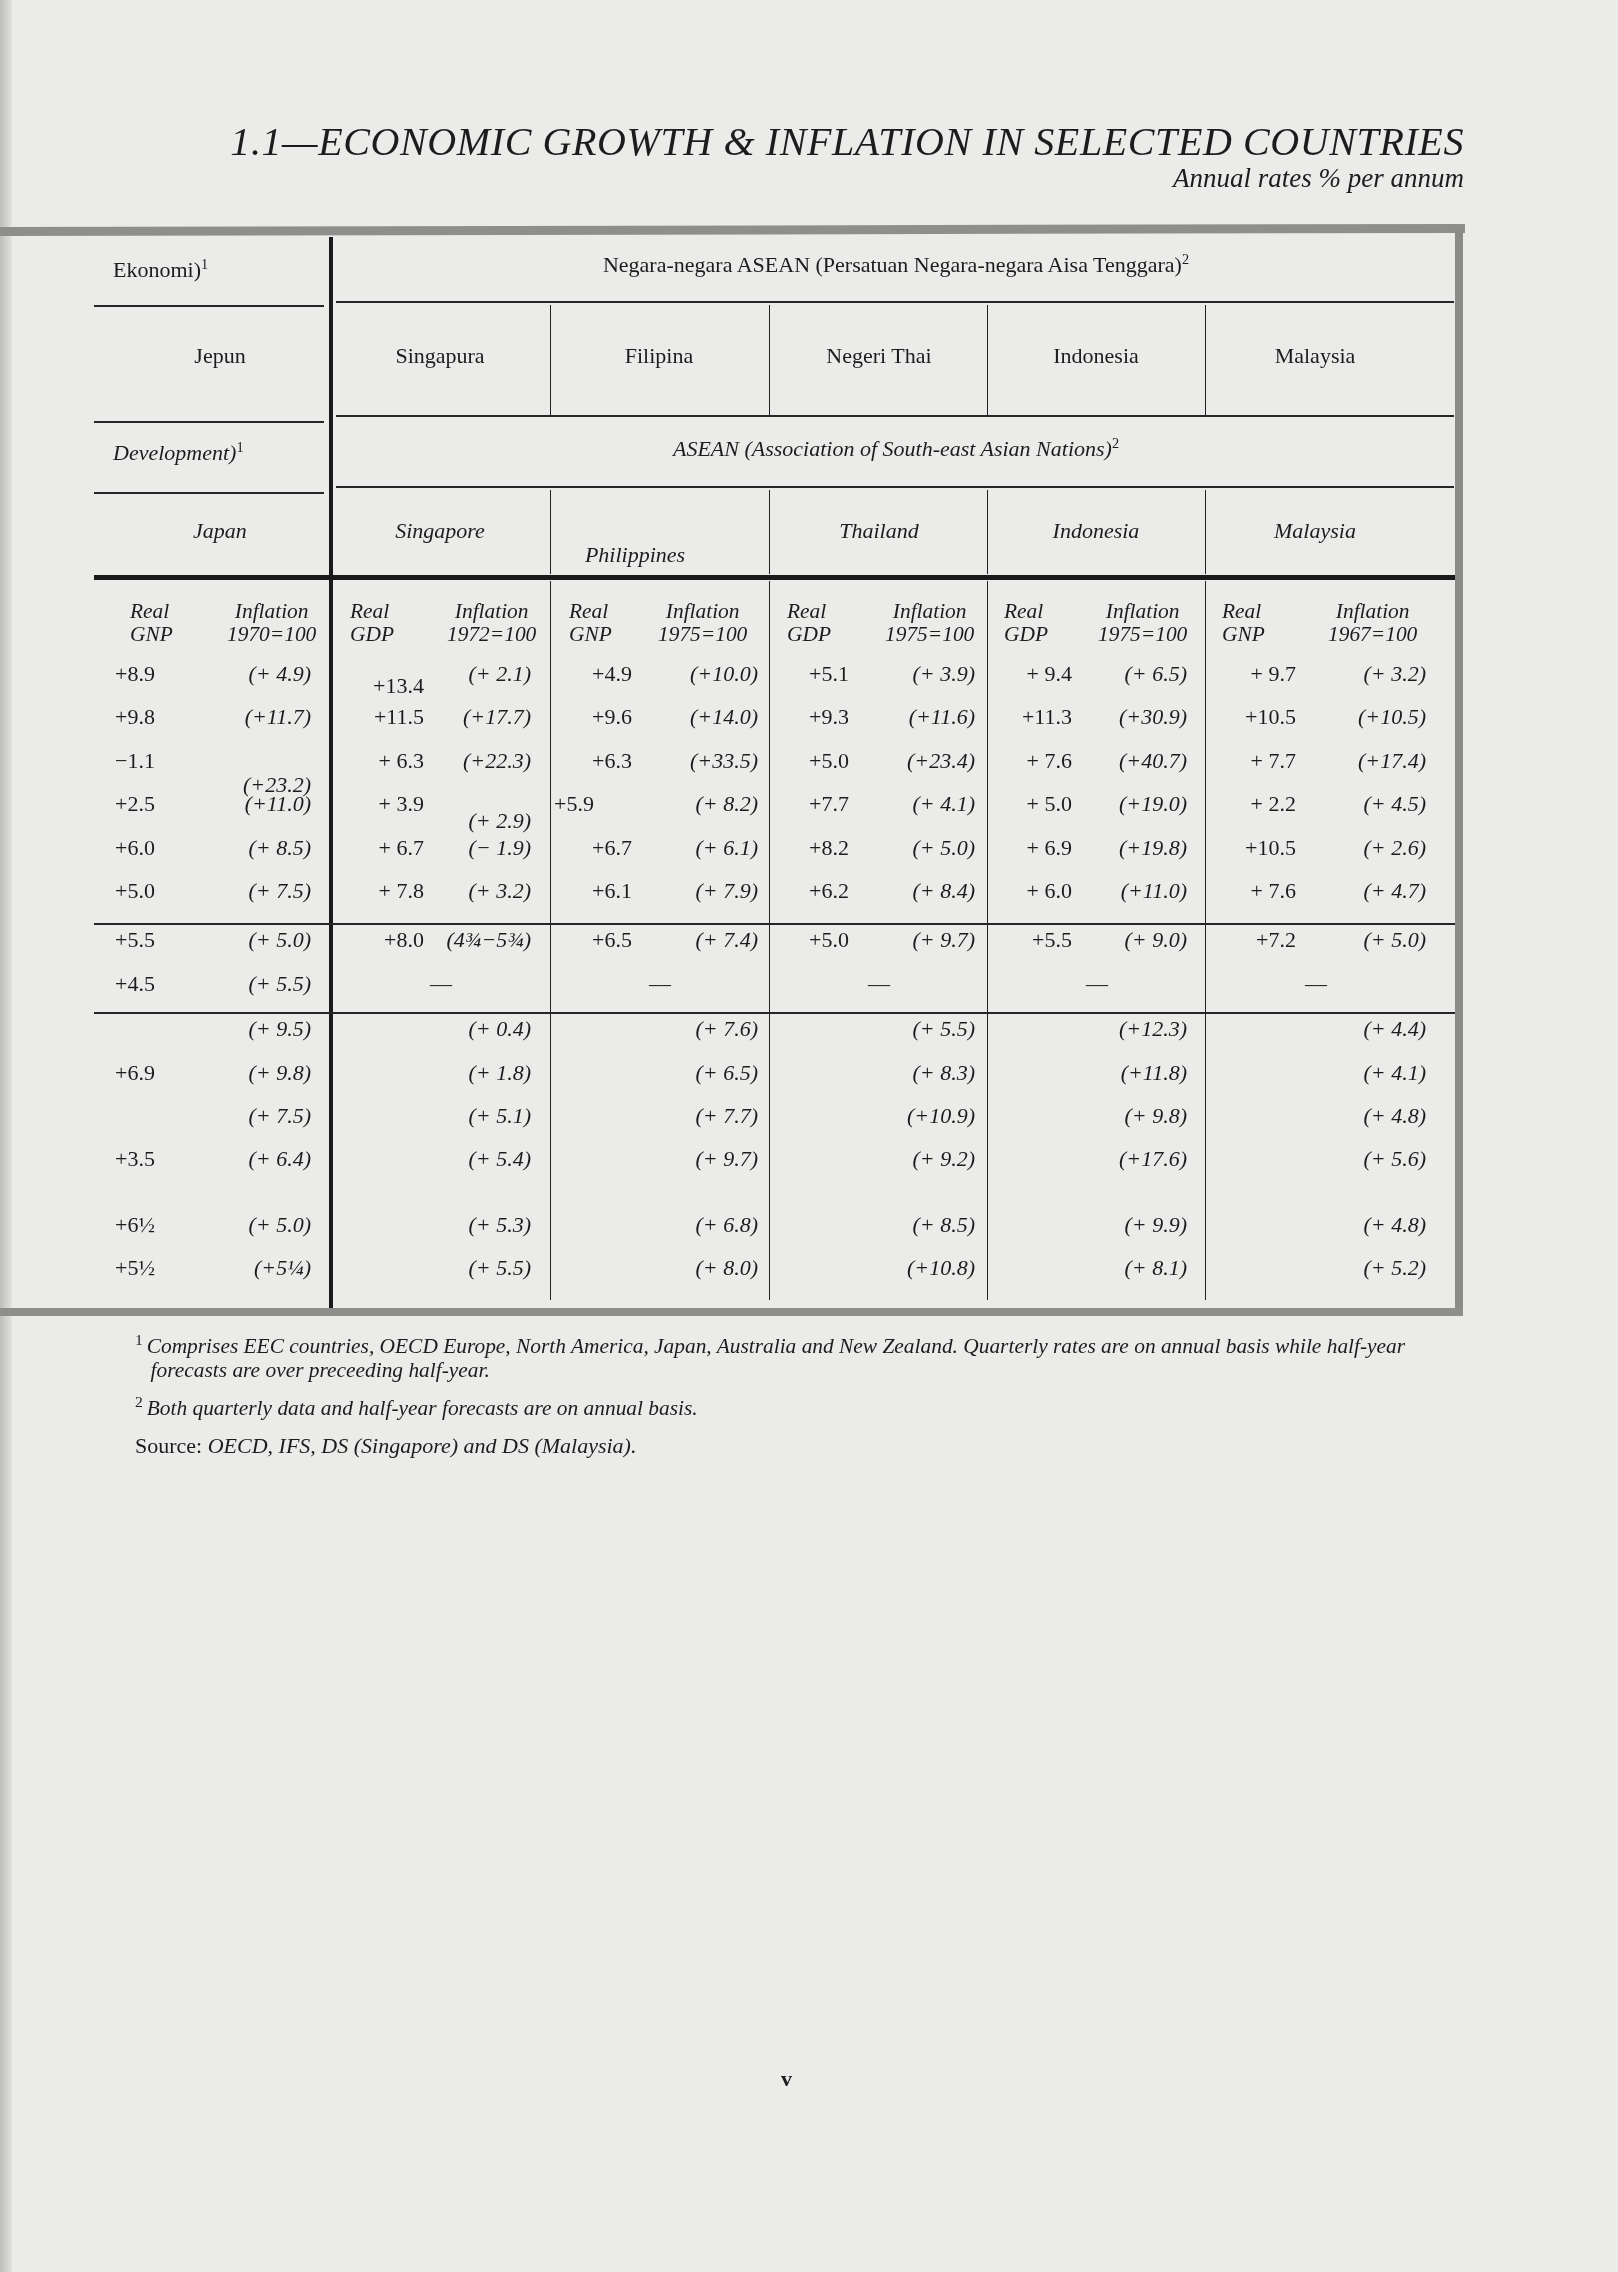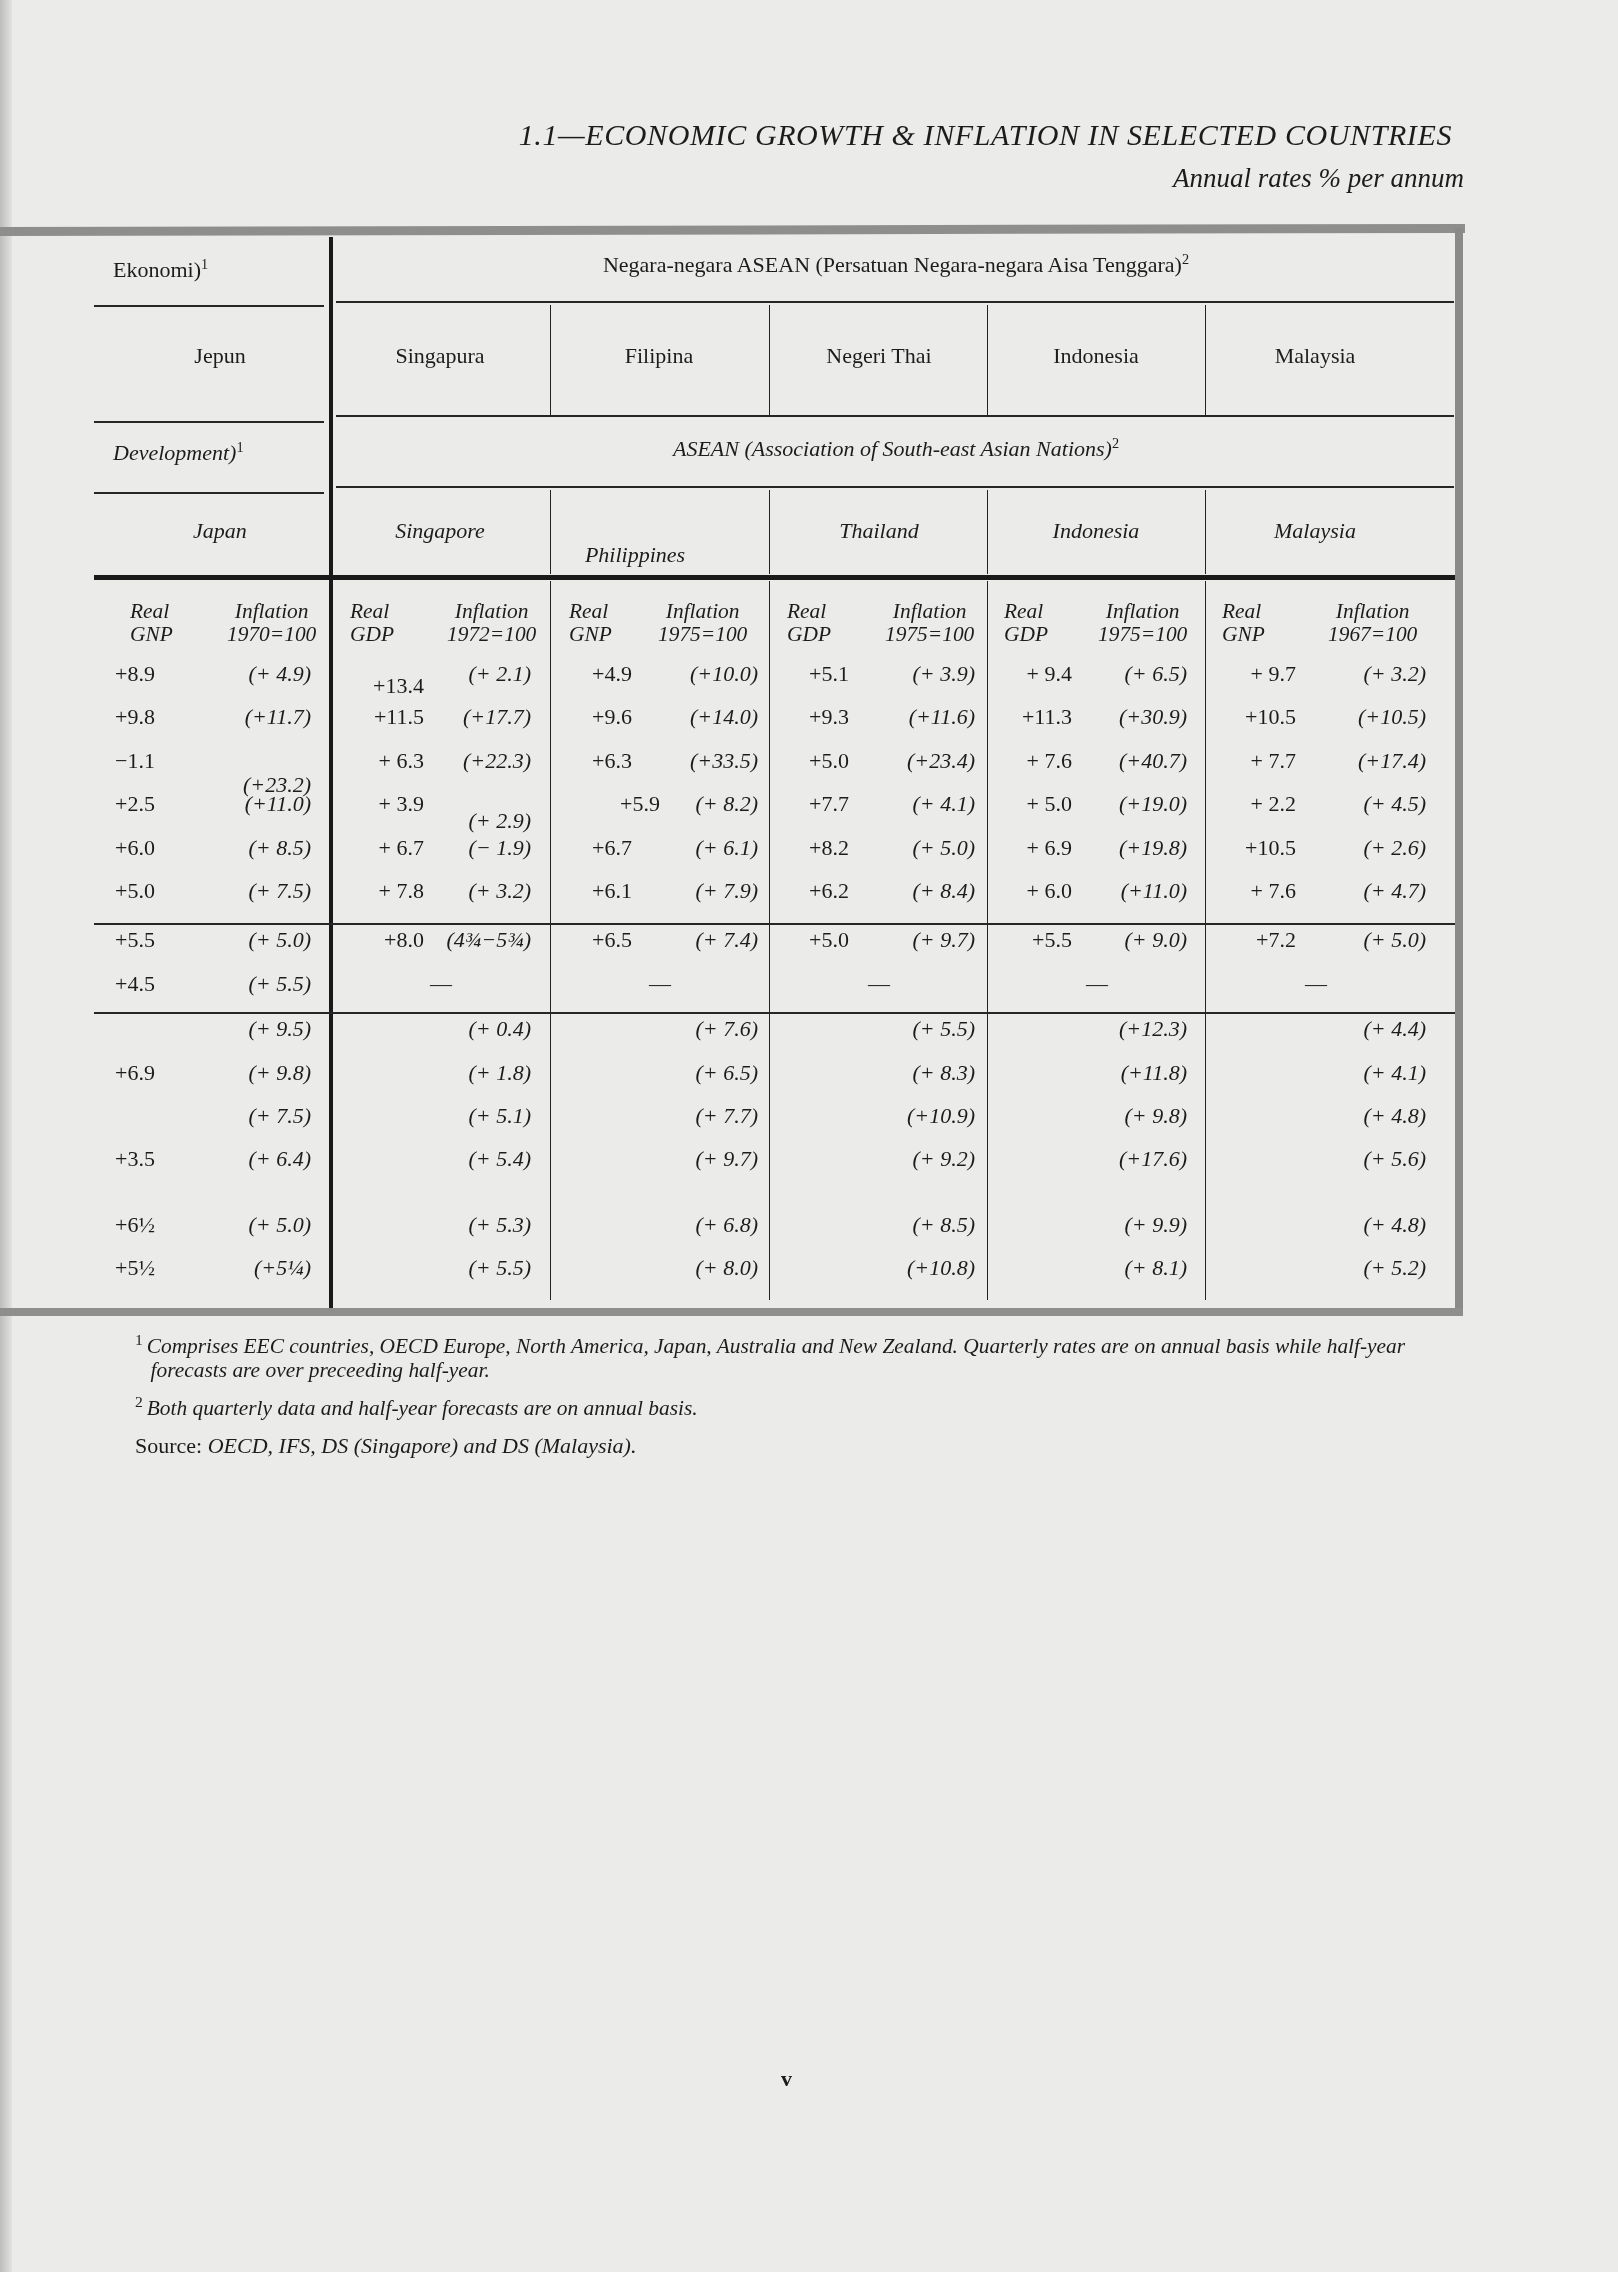--- a/index.html
+++ b/index.html
@@ -8,22 +8,22 @@
     background: #ebebea;
     position: relative; overflow: hidden;
     font-family: "Liberation Serif", "DejaVu Serif", serif;
     color: #1c1c1c;
   }
   .spine {
     position: absolute; left: 0; top: 0; width: 11.7px; height: 2273px;
     background: linear-gradient(to right, #bdbdbb, #e2e2e0);
   }
   .title {
-    position: absolute; right: 166px; top: 118px;
-    font-size: 30px; font-style: italic; letter-spacing: 0.6px;
+    position: absolute; right: 154px; top: 118px;
+    font-size: 40px; font-style: italic; letter-spacing: 0.6px;
     white-space: nowrap;
   }
   .subtitle {
     position: absolute; right: 154px; top: 163px;
     font-size: 27px; font-style: italic; white-space: nowrap;
   }
   
   .frame-top {
     position: absolute; left: 0; top: 227px; width: 1465px; height: 9px;
     background: #8e8e8c; transform: rotate(-0.12deg); transform-origin: left;
@@ -227,21 +227,21 @@
     <div class="num" style="right:769px; top:748px;">+5.0</div>
     <div class="num infl" style="right:643px; top:748px;">(+23.4)</div>
     <div class="num" style="right:546px; top:748px;">+ 7.6</div>
     <div class="num infl" style="right:431px; top:748px;">(+40.7)</div>
     <div class="num" style="right:322px; top:748px;">+ 7.7</div>
     <div class="num infl" style="right:192px; top:748px;">(+17.4)</div>
     <div class="num" style="right:1463px; top:791px;">+2.5</div>
     <div class="num infl" style="right:1307px; top:791px;">(+11.0)</div>
     <div class="num" style="right:1194px; top:791px;">+ 3.9</div>
     <div class="num infl" style="right:1087px; top:808px;">(+ 2.9)</div>
-    <div class="num" style="right:958px; top:791px;margin-left:30px;">+5.9</div>
+    <div class="num" style="right:1024px; top:791px;margin-left:30px;">+5.9</div>
     <div class="num infl" style="right:860px; top:791px;">(+ 8.2)</div>
     <div class="num" style="right:769px; top:791px;">+7.7</div>
     <div class="num infl" style="right:643px; top:791px;">(+ 4.1)</div>
     <div class="num" style="right:546px; top:791px;">+ 5.0</div>
     <div class="num infl" style="right:431px; top:791px;">(+19.0)</div>
     <div class="num" style="right:322px; top:791px;">+ 2.2</div>
     <div class="num infl" style="right:192px; top:791px;">(+ 4.5)</div>
     <div class="num" style="right:1463px; top:835px;">+6.0</div>
     <div class="num infl" style="right:1307px; top:835px;">(+ 8.5)</div>
     <div class="num" style="right:1194px; top:835px;">+ 6.7</div>

